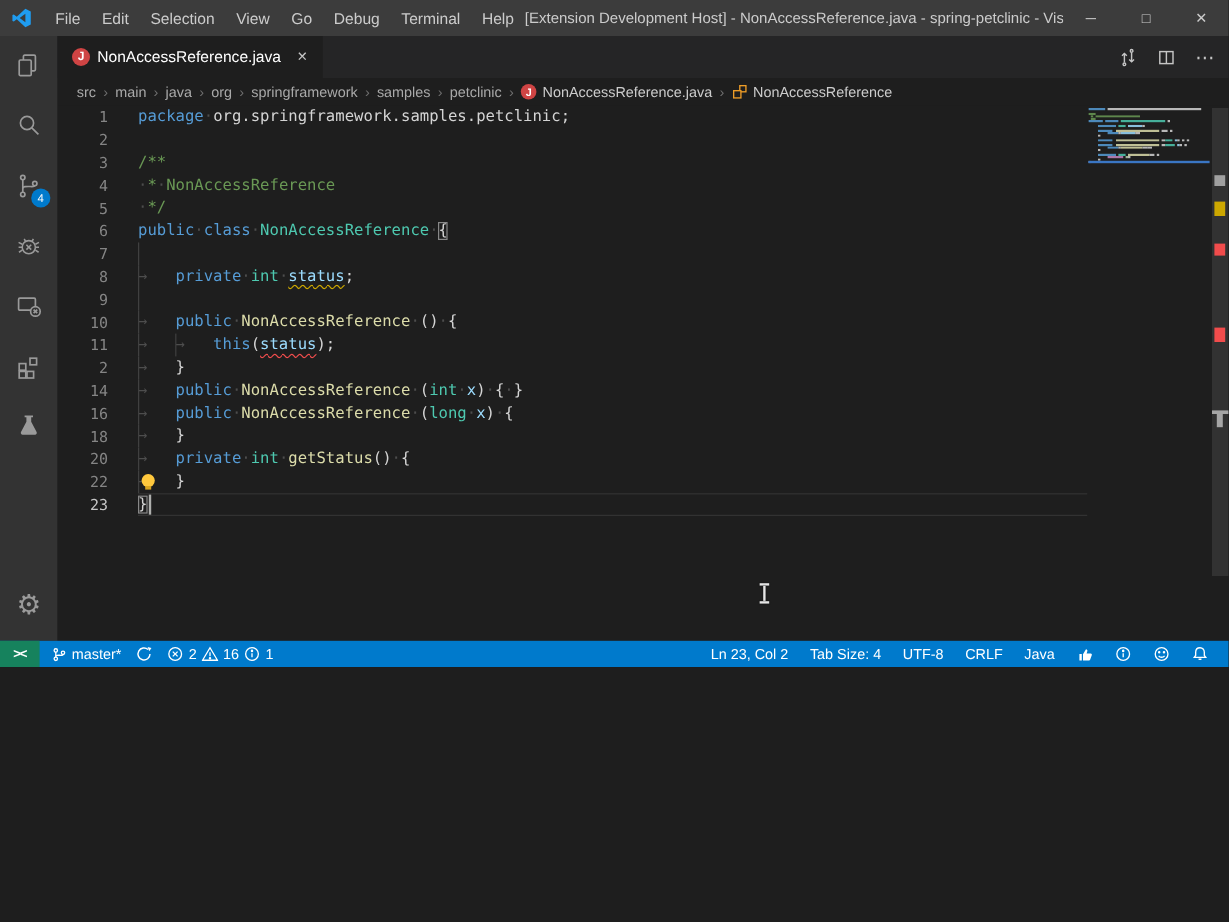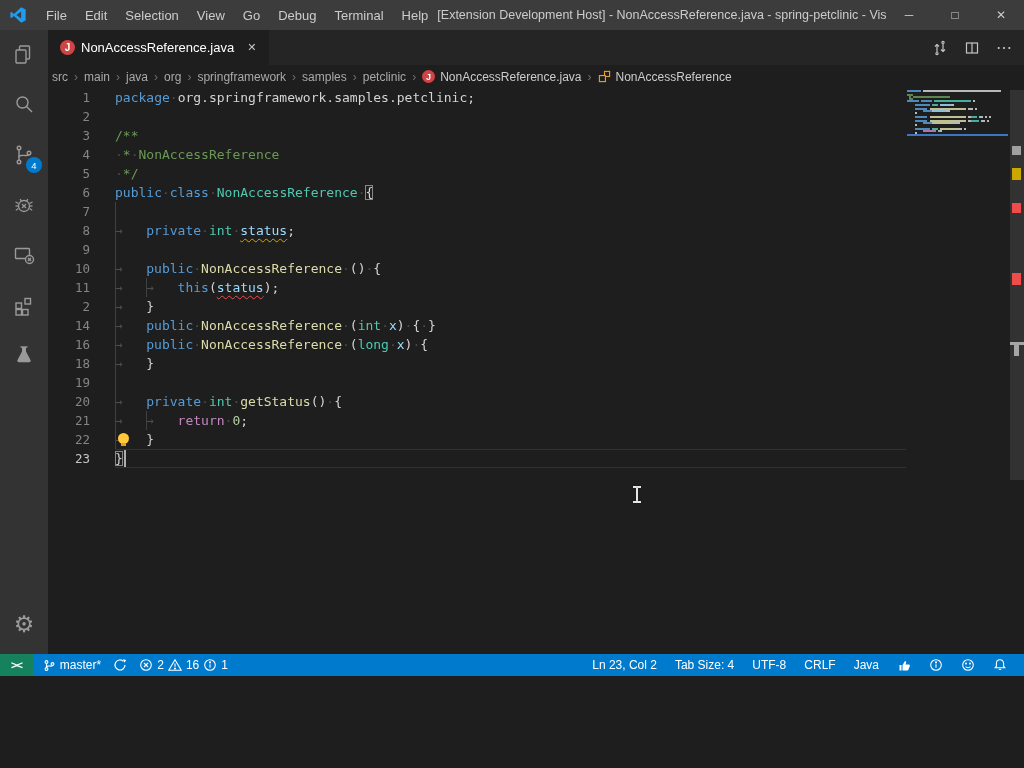--- a/index.html
+++ b/index.html
@@ -1,37 +1,37 @@
 <!DOCTYPE html>
 <html style="--titlebar: #3c3c3c; --tabbar: #252526; --activitybar: #333333; --editor_bg: #1e1e1e; --statusbar: #007acc; --remote_bg: #16825d; --badge: #007acc; --breadcrumb_fg: #a9a9a9; --kw: #569cd6; --ctl: #c586c0; --typ: #4ec9b0; --cls: #4ec9b0; --fn: #dcdcaa; --var: #9cdcfe; --num: #b5cea8; --cm: #6a9955; --fg: #d4d4d4; --ws: #4d4d4d; --warn: #cca700; --err: #f14c4c; --guide: #404040; --linenum: #858585; --linenum_active: #c6c6c6; --cur_border: #323232; --minimap_curline: #3a76c4;"><head>
 <meta charset="utf-8">
 <style>
   html,body{margin:0;padding:0;background:#1e1e1e;}
   *{box-sizing:border-box;}
-  .window{position:relative;width:1024px;height:676px;overflow:hidden;font-family:"Liberation Sans",sans-serif;color:#cccccc;background:#1e1e1e;}
+  .window{position:relative;width:1024px;height:556px;overflow:hidden;font-family:"Liberation Sans",sans-serif;color:#cccccc;background:#1e1e1e;}
   
   .titlebar{position:absolute;top:0;left:0;right:0;height:30px;background:var(--titlebar,#3c3c3c);display:flex;align-items:center;font-size:13px;}
   .logo{width:18px;height:18px;margin:0 10px 0 9px;flex:0 0 auto;}
   .menus{display:flex;align-items:center;height:100%;}
   .menu-item{padding:0 9px;height:100%;display:flex;align-items:center;cursor:default;color:#cccccc;}
   .title-text{flex:1;text-align:center;color:#cccccc;white-space:nowrap;overflow:hidden;font-size:12.5px;}
   .win-controls{display:flex;height:100%;}
   .win-btn{width:46px;height:100%;display:flex;align-items:center;justify-content:center;font-size:12px;color:#cccccc;}
   
   .activitybar{position:absolute;top:30px;left:0;width:48px;bottom:22px;background:var(--activitybar,#333333);}
   .act-item{position:relative;width:48px;height:50px;display:flex;align-items:center;justify-content:center;}
   .act-badge{position:absolute;right:6px;bottom:7px;min-width:16px;height:16px;border-radius:9px;background:var(--badge,#007acc);color:#fff;font-size:9.5px;display:flex;align-items:center;justify-content:center;padding:0 3px;}
   .act-gear{position:absolute;left:0;bottom:8px;width:48px;height:44px;display:flex;align-items:center;justify-content:center;font-size:23px;color:#9a9a9a;}
   
   .tabbar{position:absolute;top:30px;left:48px;right:0;height:35px;background:var(--tabbar,#252526);display:flex;}
   .tab{height:35px;background:#1e1e1e;display:flex;align-items:center;padding:0 10px 0 12px;font-size:13px;color:#ffffff;}
   .tab-close{margin-left:10px;color:#c5c5c5;font-size:11px;padding:2px 3px;}
   .editor-actions{position:absolute;right:8px;top:30px;height:35px;display:flex;align-items:center;gap:8px;}
   .ed-act{width:24px;height:24px;display:flex;align-items:center;justify-content:center;color:#c5c5c5;}
-  .breadcrumbs{position:absolute;top:65px;left:48px;right:0;height:23px;background:#1e1e1e;display:flex;align-items:center;font-size:12px;color:var(--breadcrumb_fg,#a9a9a9);padding-left:3px;}
+  .breadcrumbs{position:absolute;top:65px;left:48px;right:0;height:23px;background:#1e1e1e;display:flex;align-items:center;font-size:12px;color:var(--breadcrumb_fg,#a9a9a9);padding-left:15px;}
   .crumb{padding:0 1px;white-space:nowrap;}
   .crumb-sep{padding:0 5px;color:#6e6e6e;}
   .crumb.with-icon{display:flex;align-items:center;gap:5px;color:#cccccc;}
   
   .editor{position:absolute;top:88px;left:48px;right:0;bottom:22px;background:var(--editor_bg,#1e1e1e);overflow:hidden;}
   .code-area{position:absolute;top:0;left:0;right:0;}
   .code-line{position:relative;display:flex;height:19px;line-height:19px;font-family:"DejaVu Sans Mono","Liberation Mono",monospace;font-size:13px;}
   .ln{flex:0 0 67px;padding-right:25px;text-align:right;color:var(--linenum,#858585);font-size:12.5px;}
   .code-line.cur .ln{color:var(--linenum_active,#c6c6c6);}
   .content{position:relative;flex:1;white-space:pre;color:#d4d4d4;}
@@ -269,30 +269,22 @@
         </div>
         <div class="code-line">
           <div class="ln">16</div>
           <div class="content"><div class="guide" style="left: 0px;"></div><span class="tabws">→</span><span class="c-kw">public</span><span class="c-ws">·</span><span class="c-fn">NonAccessReference</span><span class="c-ws">·</span><span class="c-fg">(</span><span class="c-typ">long</span><span class="c-ws">·</span><span class="c-var">x</span><span class="c-fg">)</span><span class="c-ws">·</span><span class="c-fg">{</span></div>
         </div>
         <div class="code-line">
           <div class="ln">18</div>
           <div class="content"><div class="guide" style="left: 0px;"></div><span class="tabws">→</span><span class="c-fg">}</span></div>
         </div>
         <div class="code-line">
-          <div class="ln">19</div>
-          <div class="content"><div class="guide" style="left: 0px;"></div></div>
-        </div>
-        <div class="code-line">
           <div class="ln">20</div>
           <div class="content"><div class="guide" style="left: 0px;"></div><span class="tabws">→</span><span class="c-kw">private</span><span class="c-ws">·</span><span class="c-typ">int</span><span class="c-ws">·</span><span class="c-fn">getStatus</span><span class="c-fg">()</span><span class="c-ws">·</span><span class="c-fg">{</span></div>
-        </div>
-        <div class="code-line">
-          <div class="ln">21</div>
-          <div class="content"><div class="guide" style="left: 0px;"></div><div class="guide" style="left: 31.28px;"></div><span class="tabws">→</span><span class="tabws">→</span><span class="c-ctl">return</span><span class="c-ws">·</span><span class="c-num">0</span><span class="c-fg">;</span></div>
         </div>
         <div class="code-line">
           <div class="ln">22</div>
           <div class="content"><div class="guide" style="left: 0px;"></div><span class="tabws">→</span><span class="c-fg">}</span><div class="bulb"></div></div>
         </div>
         <div class="code-line cur">
           <div class="ln">23</div>
           <div class="content"><span class="c-fg boxed">}</span><div class="caret" style="left: 8.82px;"></div></div>
           <div class="cur-overlay"></div>
         </div>

